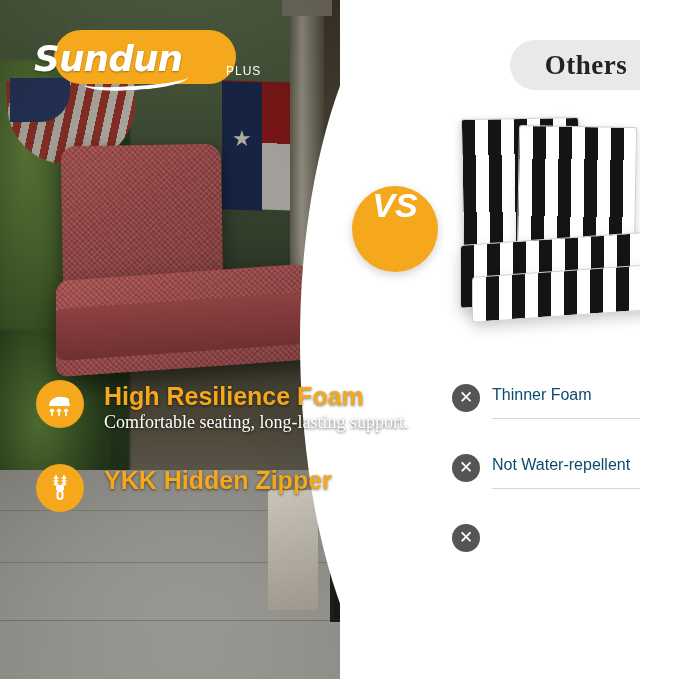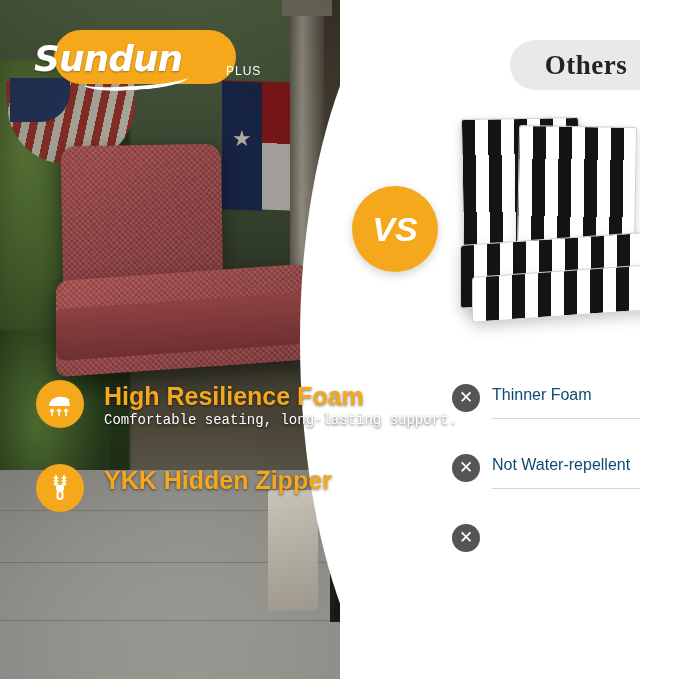--- a/index.html
+++ b/index.html
@@ -313,21 +313,20 @@
   }
 
   
   .vs-badge {
     position: absolute;
     left: 352px; top: 186px;
     width: 86px; height: 86px;
     background: #f5a81c;
     border-radius: 50%;
     display: flex;
-    align-items: center;
     justify-content: center;
     box-shadow: 0 3px 10px rgba(0,0,0,0.18);
   }
   .vs-badge span {
     font-family: "Liberation Sans", sans-serif;
     font-weight: bold;
     font-style: italic;
     font-size: 34px;
     color: #ffffff;
   }
@@ -405,22 +404,22 @@
     font-family: "Liberation Sans", sans-serif;
     font-weight: bold;
     font-size: 25px;
     color: #f5a81c;
     text-shadow: 0 1px 3px rgba(0,0,0,0.55);
     white-space: nowrap;
   }
   .feat-sub {
     position: absolute;
     left: 68px; top: 36px;
-    font-family: Liberation Mono, monospace;
-    font-size: 14px;
+    font-family: Liberation Serif, serif;
+    font-size: 18px;
     color: #ffffff;
     text-shadow: 0 1px 3px rgba(0,0,0,0.7);
     white-space: nowrap;
     text-align: right;
   }
 
   
   .cons {
     position: absolute;
     left: 452px; top: 378px;

